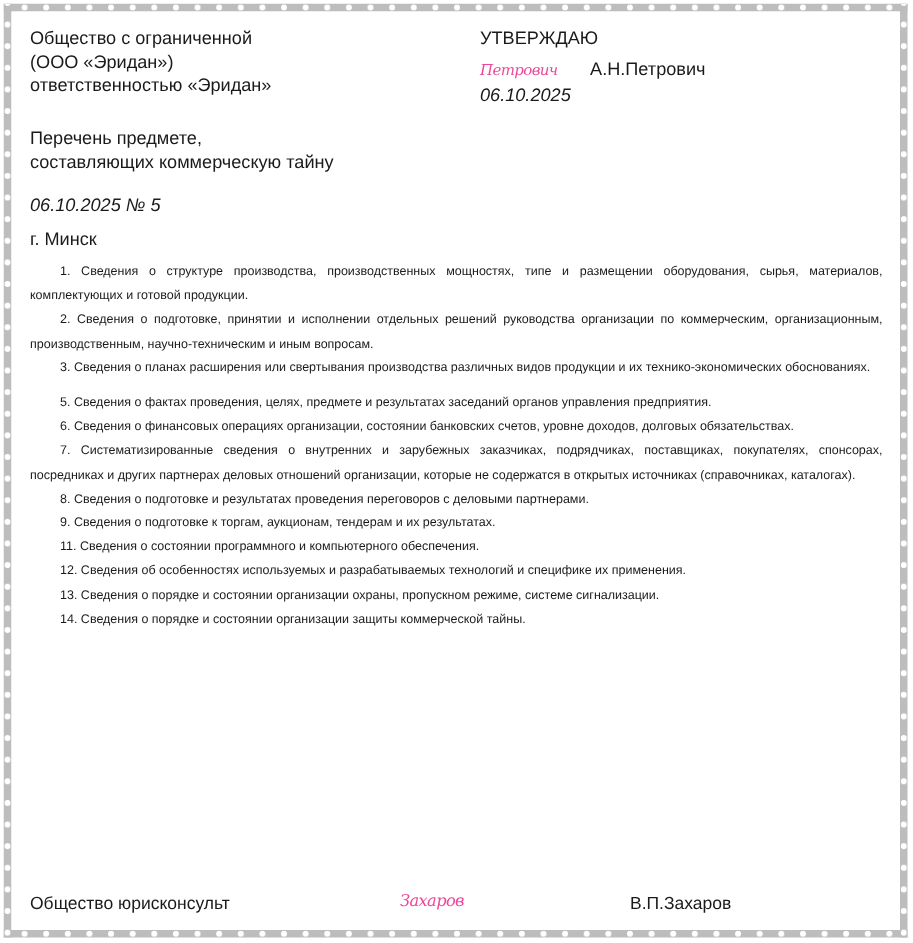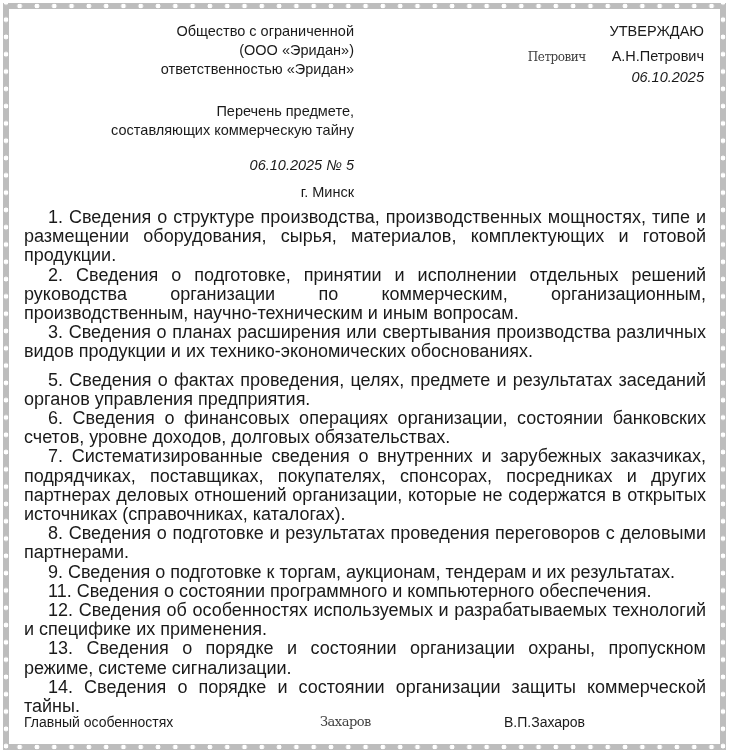--- a/index.html
+++ b/index.html
@@ -11,30 +11,30 @@
     background-image: radial-gradient(circle, #ffffff 2.2px, transparent 2.6px);
     background-size: 17.3px 6px; background-position: 8px 0; background-color: #bdbdbd; }
   .band.top { top: 0; }
   .band.bottom { bottom: 0; }
   .band.left, .band.right { width: 6px; top: 0; bottom: 0;
     background-image: radial-gradient(circle, #ffffff 2.2px, transparent 2.6px);
     background-size: 6px 17.3px; background-position: 0 8px; background-color: #bdbdbd; }
   .band.left { left: 0; }
   .band.right { right: 0; }
 
-  .text { font-size: 14.5px; line-height: 19px; position: absolute; text-align: right; }
+  .text { font-size: 14.5px; line-height: 19px; position: absolute; }
   .italic { font-style: italic; }
   .left-col { left: 24px; top: 22px; width: 330px; }
   .left-col .line { display: block; }
   .right-col { left: 384px; top: 22px; width: 320px; }
   .right-col .line { display: block; height: 25px; line-height: 25px; }
 
-  .sig-cursive { font-family: "DejaVu Serif", serif; font-size: 12px; letter-spacing: -0.5px; color: #404040; }
+  .sig-cursive { font-family: "DejaVu Serif", serif; font-style: italic; font-size: 12px; letter-spacing: -0.5px; color: #ec4899; }
 
-  .body-list { left: 24px; top: 208px; width: 682px; font-size: 18px; line-height: 19.2px; text-align: justify; }
+  .body-list { left: 24px; top: 208px; width: 682px; font-size: 10px; line-height: 19.2px; text-align: justify; }
   .body-list p { margin: 0; text-indent: 24px; }
   .body-list p.gap { margin-top: 9px; }
 
   .footer { position: absolute; top: 714px; left: 24px; width: 682px; height: 20px; font-size: 14px; }
   .footer span { position: absolute; top: 0; }
 </style>
 </head>
 <body>
 
 <div class="frame">
@@ -73,16 +73,16 @@
   <p>7. Систематизированные сведения о внутренних и зарубежных заказчиках, подрядчиках, поставщиках, покупателях, спонсорах, посредниках и других партнерах деловых отношений организации, которые не содержатся в открытых источниках (справочниках, каталогах).</p>
   <p>8. Сведения о подготовке и результатах проведения переговоров с деловыми партнерами.</p>
   <p>9. Сведения о подготовке к торгам, аукционам, тендерам и их результатах.</p>
   <p>11. Сведения о состоянии программного и компьютерного обеспечения.</p>
   <p>12. Сведения об особенностях используемых и разрабатываемых технологий и специфике их применения.</p>
   <p>13. Сведения о порядке и состоянии организации охраны, пропускном режиме, системе сигнализации.</p>
   <p>14. Сведения о порядке и состоянии организации защиты коммерческой тайны.</p>
 </div>
 
 <div class="footer">
-  <span style="left:0">Главный особенностях</span>
+  <span style="left:0">Общество юрисконсульт</span>
   <span class="sig-cursive" style="left:296px; font-size:13px">Захаров</span>
   <span style="left:480px">В.П.Захаров</span>
 </div>
 
 </body></html>

